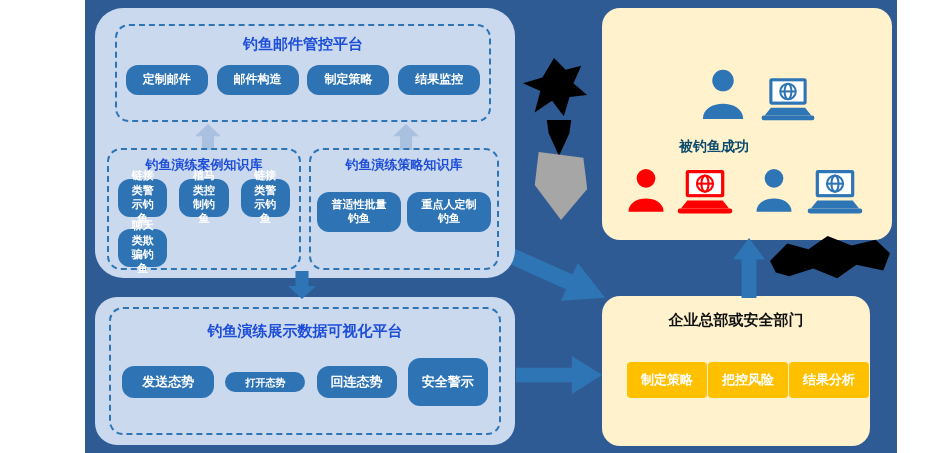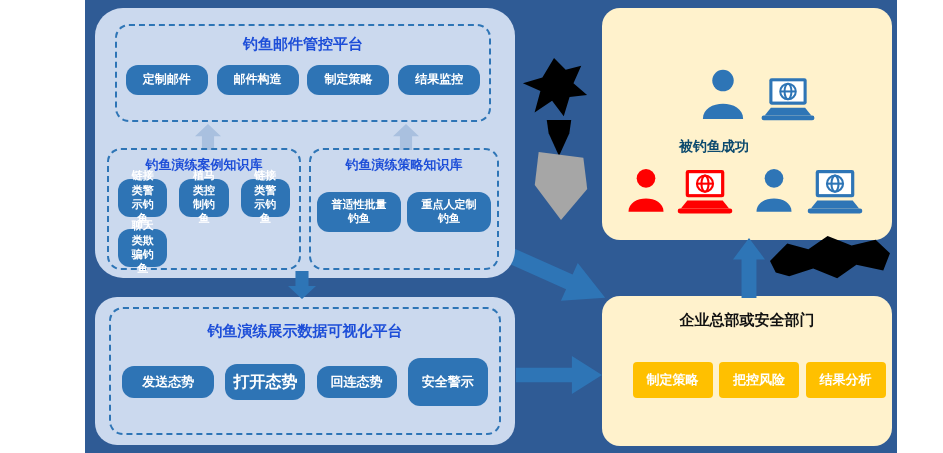--- a/index.html
+++ b/index.html
@@ -88,21 +88,21 @@
         <div class="btn-blue" style="width:84px;height:40px;font-size:11px;padding:0 12px;">重点人定制钓鱼</div>
       </div>
     </div>
   </div>
 
   <div class="panel-blue" style="left:95px;top:297px;width:420px;height:148px;border-radius:22px;">
     <div class="dashed" style="left:14px;top:10px;width:392px;height:128px;">
       <div class="red-title" style="font-size:15px;margin-top:13px;">钓鱼演练展示数据可视化平台</div>
       <div class="btn-row" style="margin-top:17px;">
         <div class="btn-blue" style="width:92px;height:32px;font-size:13px;">发送态势</div>
-        <div class="btn-blue" style="width:80px;height:36px;font-size:16px;">打开态势</div>
+        <div class="btn-blue" style="width:80px;height:20px;font-size:10px;">打开态势</div>
         <div class="btn-blue" style="width:80px;height:32px;font-size:13px;">回连态势</div>
         <div class="btn-blue" style="width:80px;height:48px;font-size:13px;">安全警示</div>
       </div>
     </div>
   </div>
 
   <div class="panel-yellow" style="left:602px;top:8px;width:290px;height:232px;">
 
     <span class="icon blue-ic abs" style="left:98px;top:56px;">
       <svg width="46" height="60" viewBox="0 0 24 26" fill="currentColor">
@@ -159,21 +159,21 @@
             <circle cx="18" cy="8.5" r="5"></circle>
             <ellipse cx="18" cy="8.5" rx="2.2" ry="5"></ellipse>
             <line x1="13" y1="8.5" x2="23" y2="8.5"></line>
           </g>
           <path d="M3 24 L33 24 L29 19 L7 19 Z" fill="currentColor"></path>
           <rect x="1" y="24" width="34" height="3" rx="1.5" fill="currentColor"></rect>
         </svg>
     </span>
   </div>
 
-  <div class="panel-yellow" style="left:602px;top:296px;width:290px;height:150px;">
+  <div class="panel-yellow" style="left:602px;top:296px;width:268px;height:150px;">
     <div class="black-title" style="font-size:15px;margin-top:15px;">企业总部或安全部门</div>
     <div class="btn-row" style="margin-top:32px;margin-left:24px;">
       <div class="btn-orange">制定策略</div>
       <div class="btn-orange">把控风险</div>
       <div class="btn-orange">结果分析</div>
     </div>
   </div>
 
   <div class="abs" style="left:288px;top:271px;">
     <svg width="28" height="28" viewBox="0 0 30 30">

